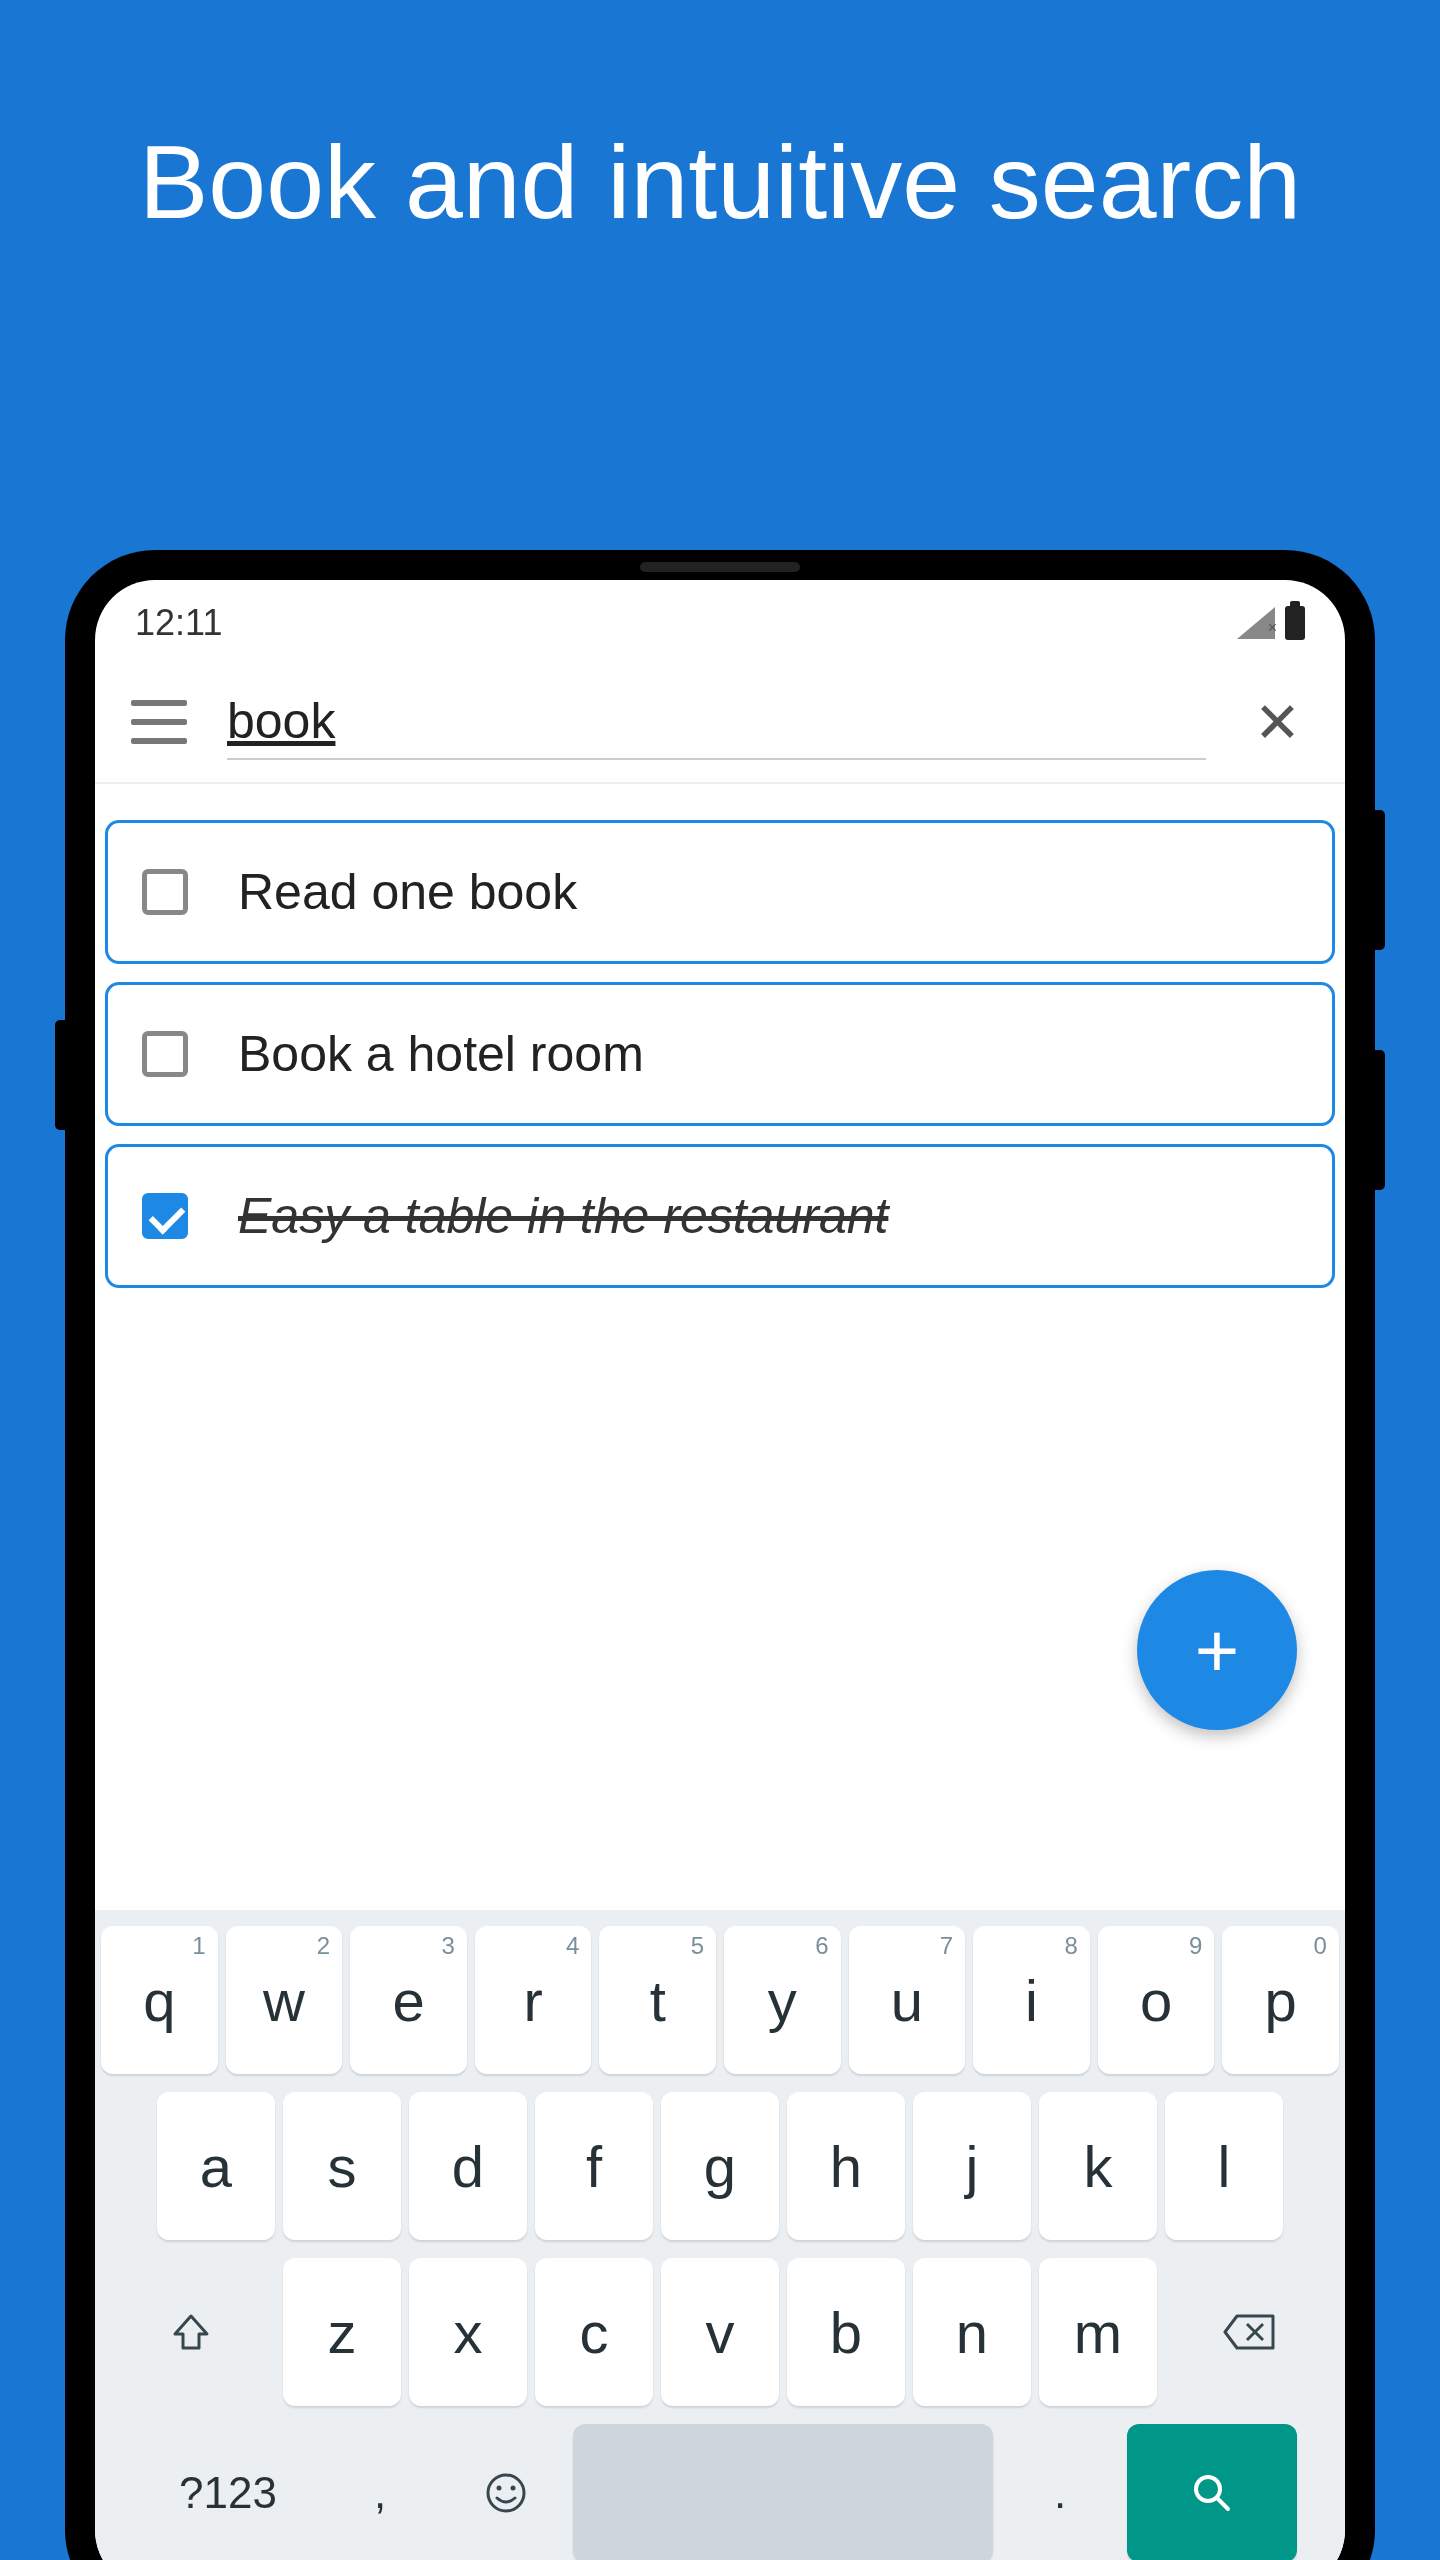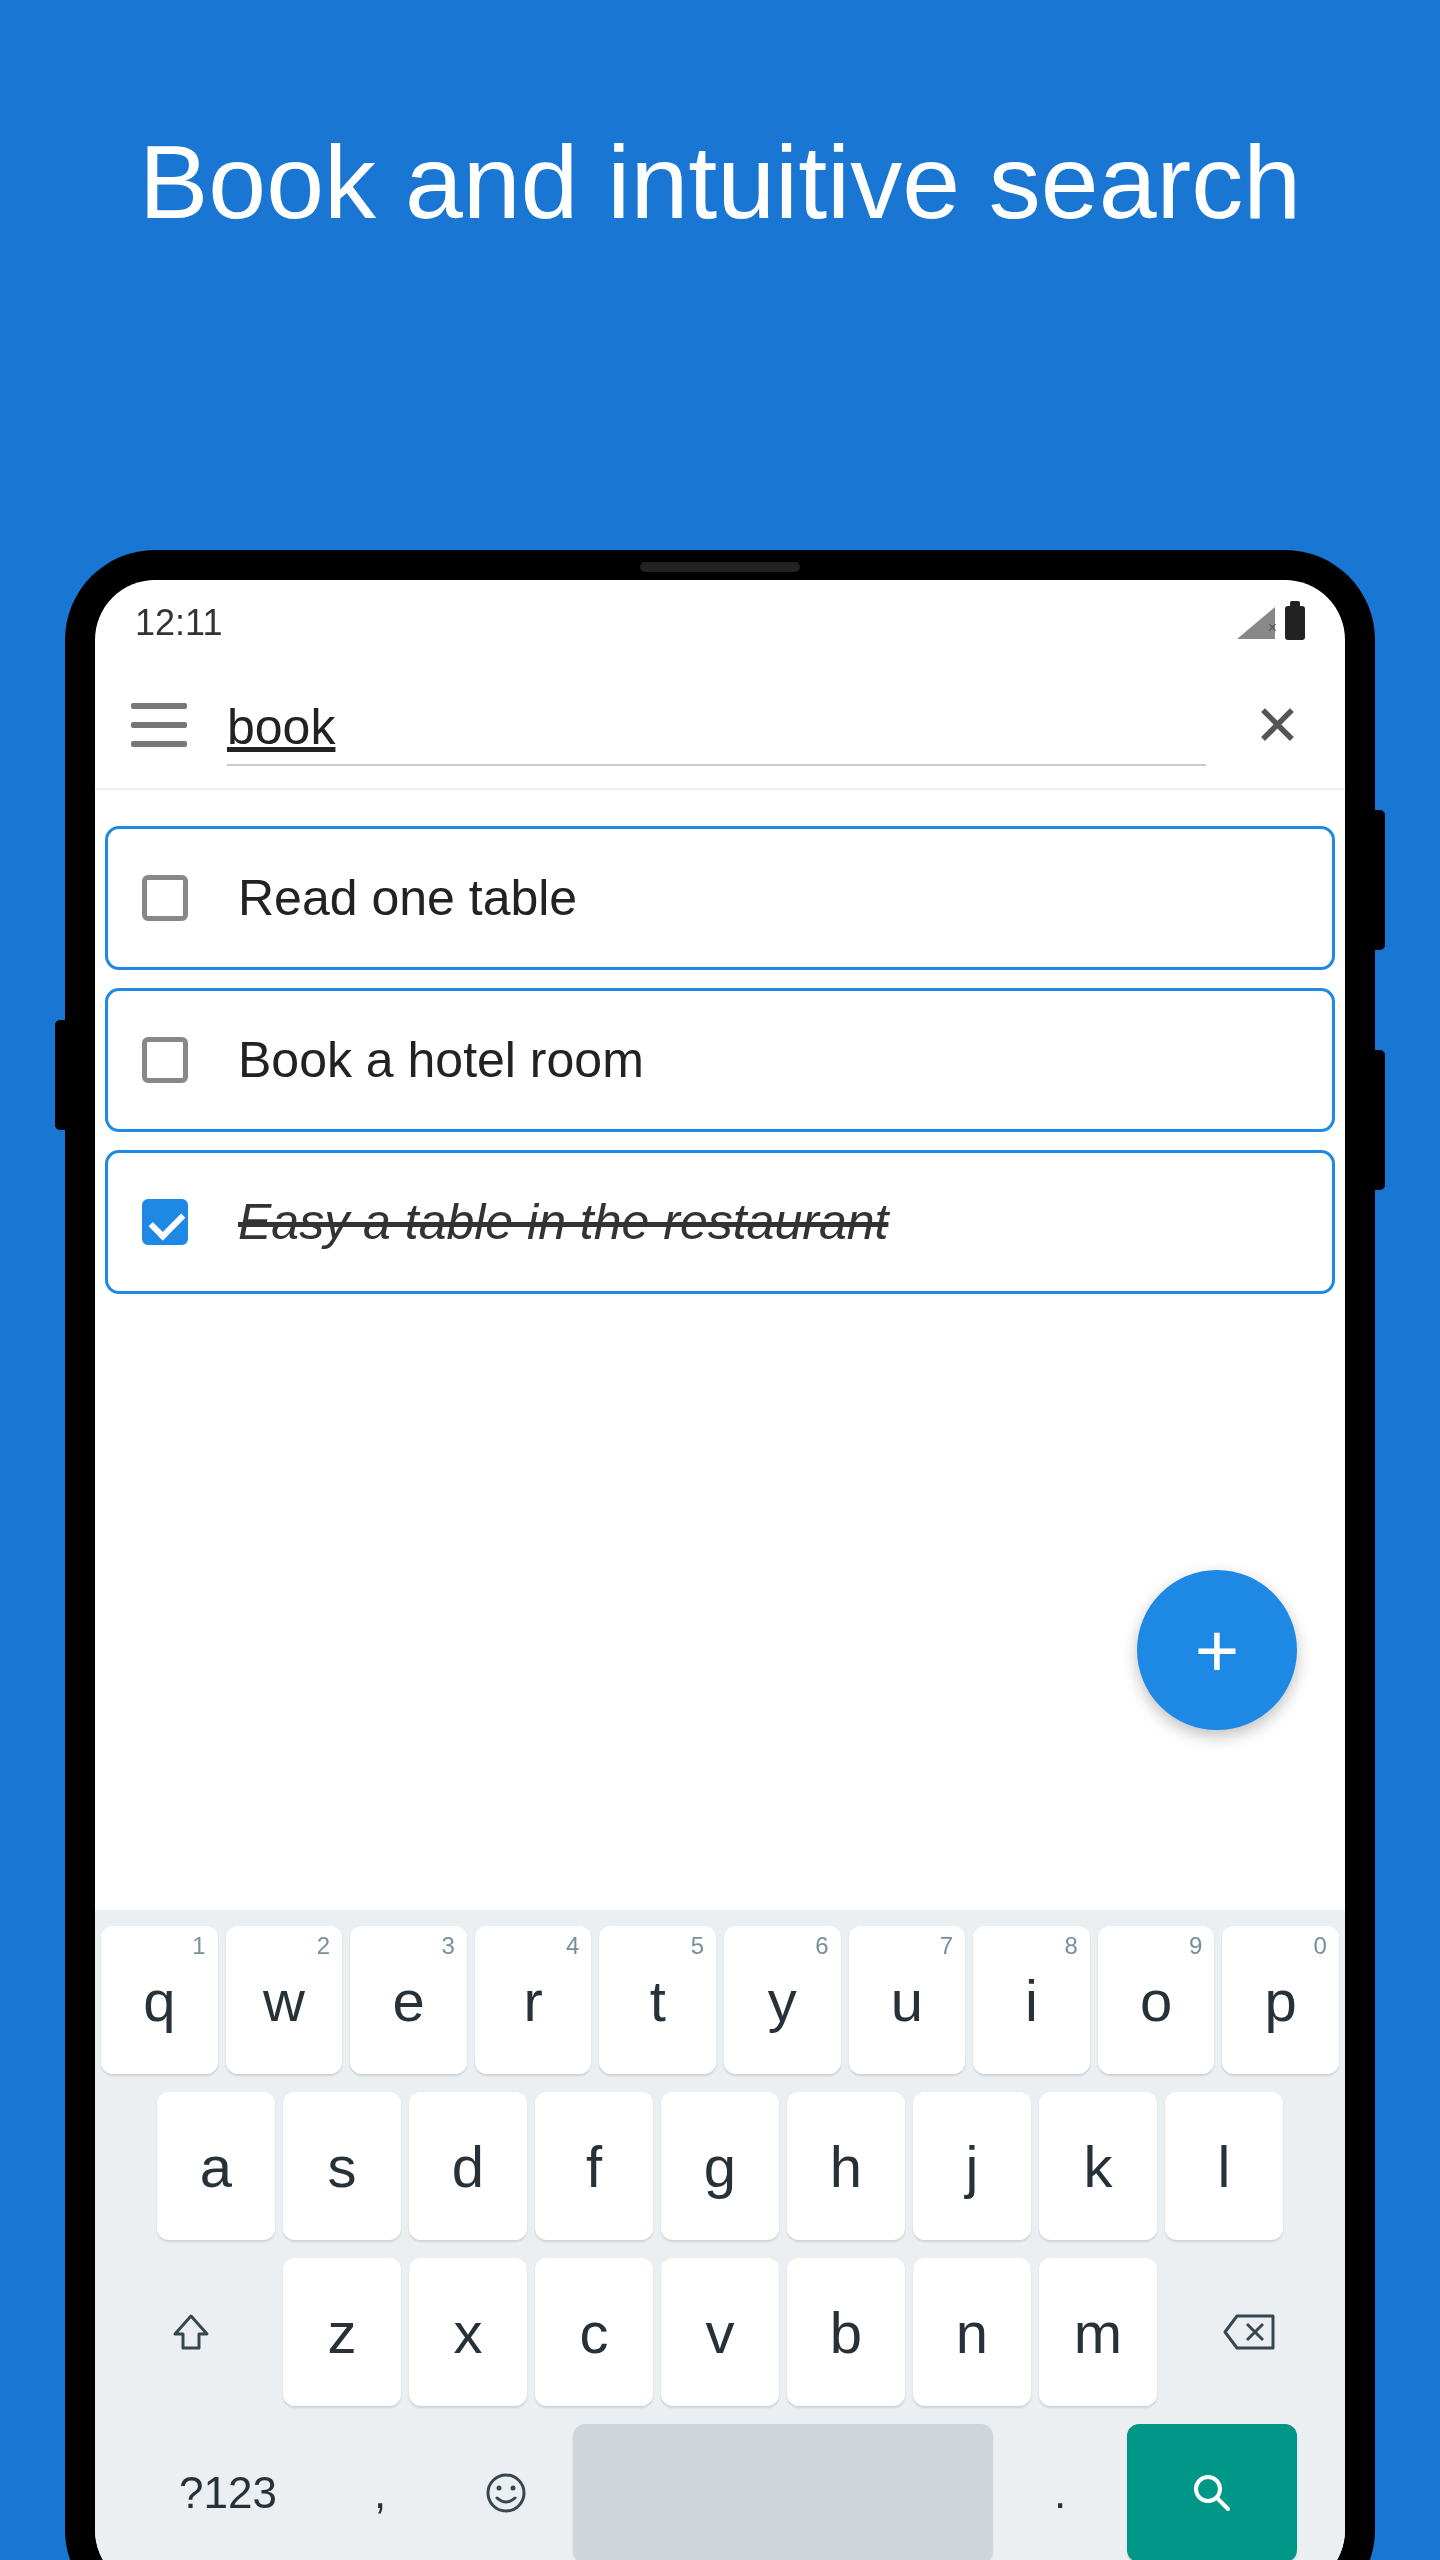--- a/index.html
+++ b/index.html
@@ -114,21 +114,20 @@
     width: 56px; height: 44px;
     display: flex; flex-direction: column; justify-content: space-between;
     cursor: pointer;
   }
   .hamburger span {
     display: block; height: 6px; background: #777; border-radius: 2px;
   }
   .search-input-wrap {
     flex: 1;
     position: relative;
-    margin-top: 6px;
   }
   .search-input {
     width: 100%;
     border: none;
     border-bottom: 2px solid #ccc;
     font-size: 50px;
     padding: 8px 0;
     outline: none;
     color: #222;
     text-decoration: underline;
@@ -327,21 +326,21 @@
       <div class="search-input-wrap">
         <input class="search-input" value="book" style="">
       </div>
       <div class="clear-btn">✕</div>
     </div>
     <div class="app-divider"></div>
 
     <div class="task-list">
       <div class="task-card">
         <div class="checkbox"></div>
-        <div class="task-text">Read one table</div>
+        <div class="task-text">Read one book</div>
       </div>
       <div class="task-card">
         <div class="checkbox"></div>
         <div class="task-text">Book a hotel room</div>
       </div>
       <div class="task-card">
         <div class="checkbox checked"></div>
         <div class="task-text done">Easy a table in the restaurant</div>
       </div>
     </div>

